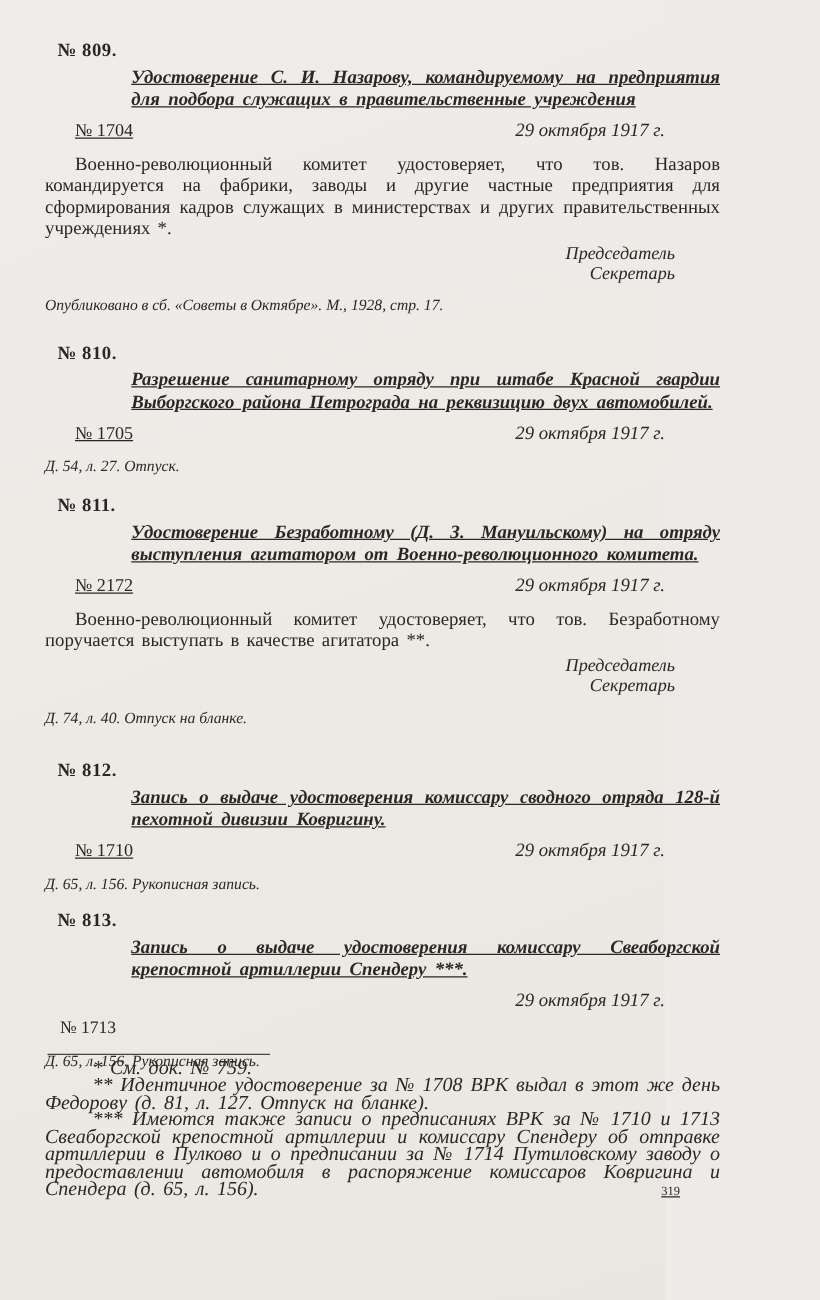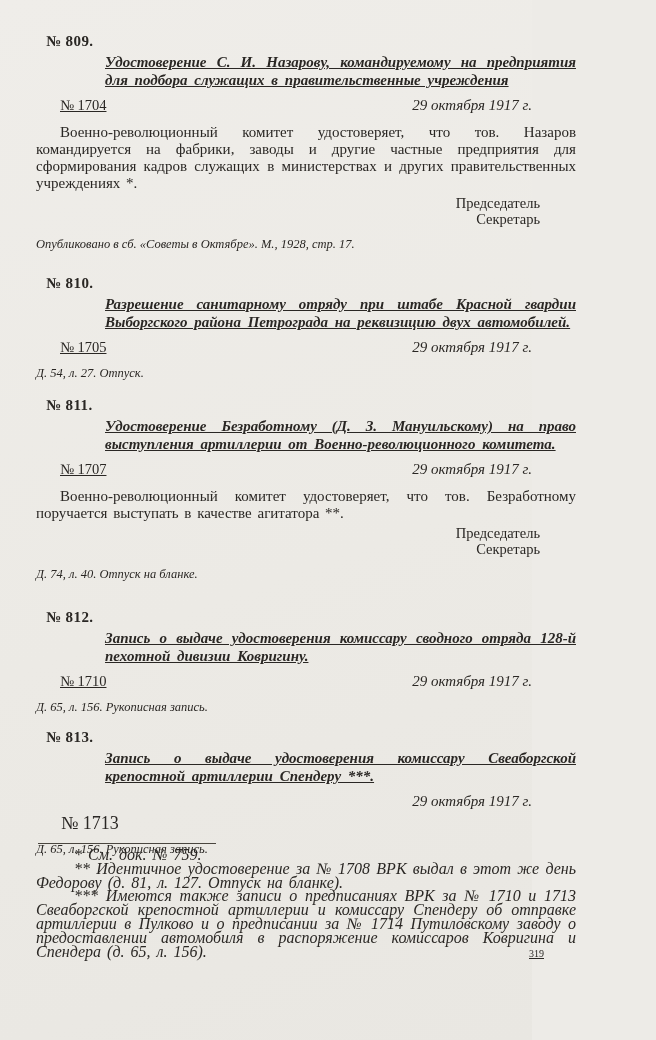--- a/index.html
+++ b/index.html
@@ -59,38 +59,39 @@
   .date-line {
     margin-top: 7px;
     text-align: right;
     padding-right: 44px;
     font-size: 15px;
     font-style: italic;
     line-height: 18px;
   }
   .num-line {
     margin-top: 4px;
-    margin-left: 25px;
-    font-size: 18px;
+    margin-left: 12px;
+    font-size: 14px;
     line-height: 18px;
   }
   .body-text {
     margin: 10px 0 0 0;
     font-size: 15px;
     line-height: 17px;
     text-align: justify;
     text-indent: 24px;
     word-spacing: 2px;
   }
   .signatures {
     margin-top: 3px;
     text-align: right;
     padding-right: 36px;
     font-size: 14.5px;
     line-height: 16px;
+    font-style: italic;
   }
   .archive-note {
     margin: 10px 0 0 0;
     font-size: 12.5px;
     font-style: italic;
     line-height: 14.5px;
   }
   .archive-note + .archive-note { margin-top: 1px; }
   .footnote-block { top: 843px; }
   .footnote-rule {
@@ -148,23 +149,23 @@
     <p class="entry-title">Разрешение санитарному отряду при штабе Красной гвардии Выборгского района Петрограда на реквизицию двух автомобилей.</p>
     <div class="num-date-row">
       <span class="doc-num">№ 1705</span>
       <span class="doc-date">29 октября 1917 г.</span>
     </div>
     <p class="archive-note">Д. 54, л. 27. Отпуск.</p>
   </section>
 
   <section class="entry" id="entry-811">
     <div class="entry-num">№ 811.</div>
-    <p class="entry-title">Удостоверение Безработному (Д. З. Мануильскому) на право выступления артиллерии от Военно-революционного комитета.</p>
-    <div class="num-date-row">
-      <span class="doc-num">№ 1707</span>
+    <p class="entry-title">Удостоверение Безработному (Д. З. Мануильскому) на отряду выступления агитатором от Военно-революционного комитета.</p>
+    <div class="num-date-row">
+      <span class="doc-num">№ 2172</span>
       <span class="doc-date">29 октября 1917 г.</span>
     </div>
     <p class="body-text">Военно-революционный комитет удостоверяет, что тов. Безработному поручается выступать в качестве агитатора **.</p>
     <div class="signatures">
       <div>Председатель</div>
       <div>Секретарь</div>
     </div>
     <p class="archive-note">Д. 74, л. 40. Отпуск на бланке.</p>
   </section>
 

